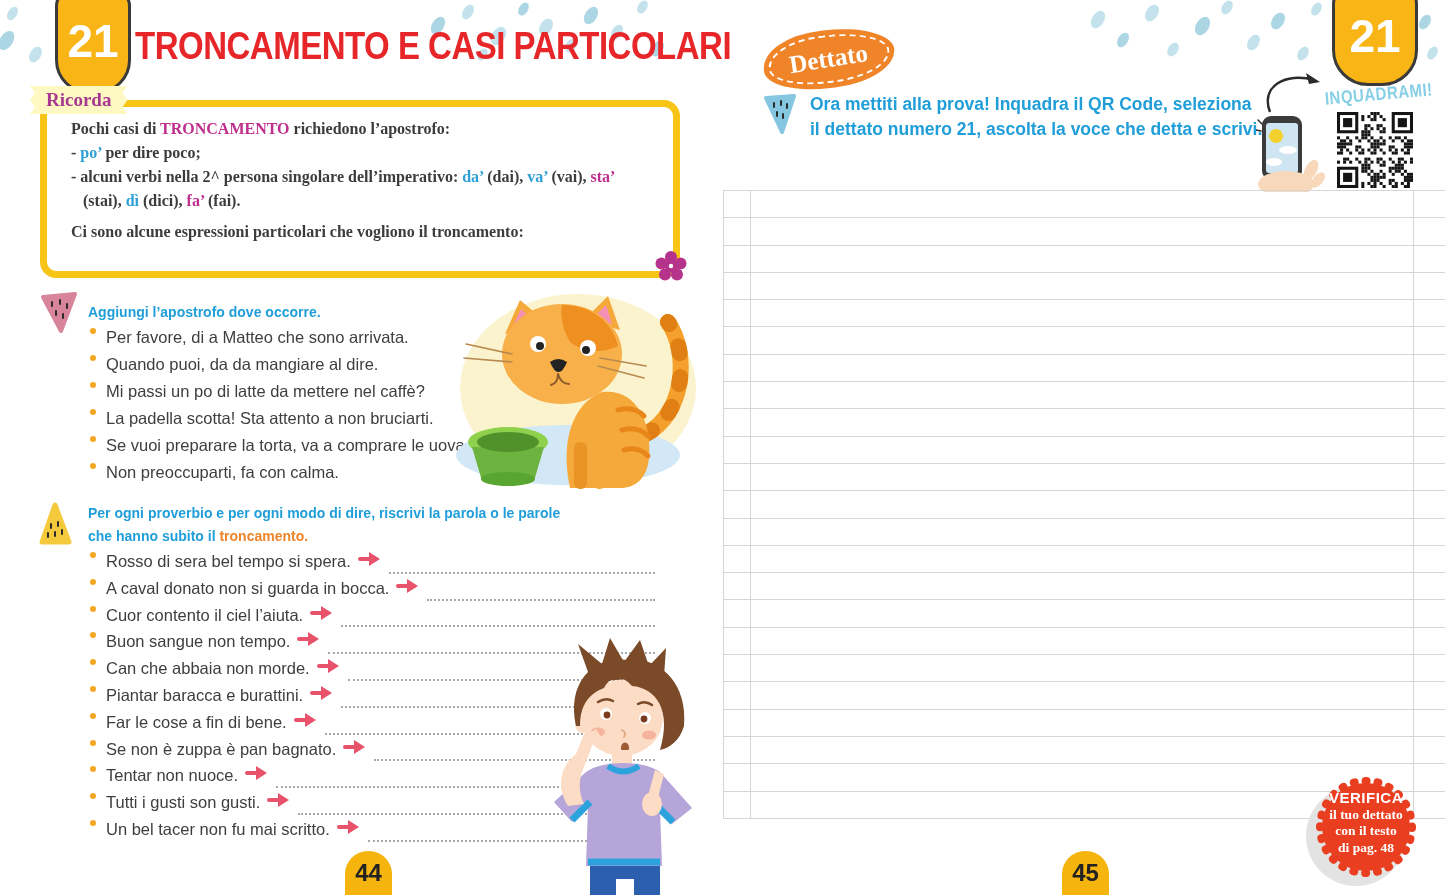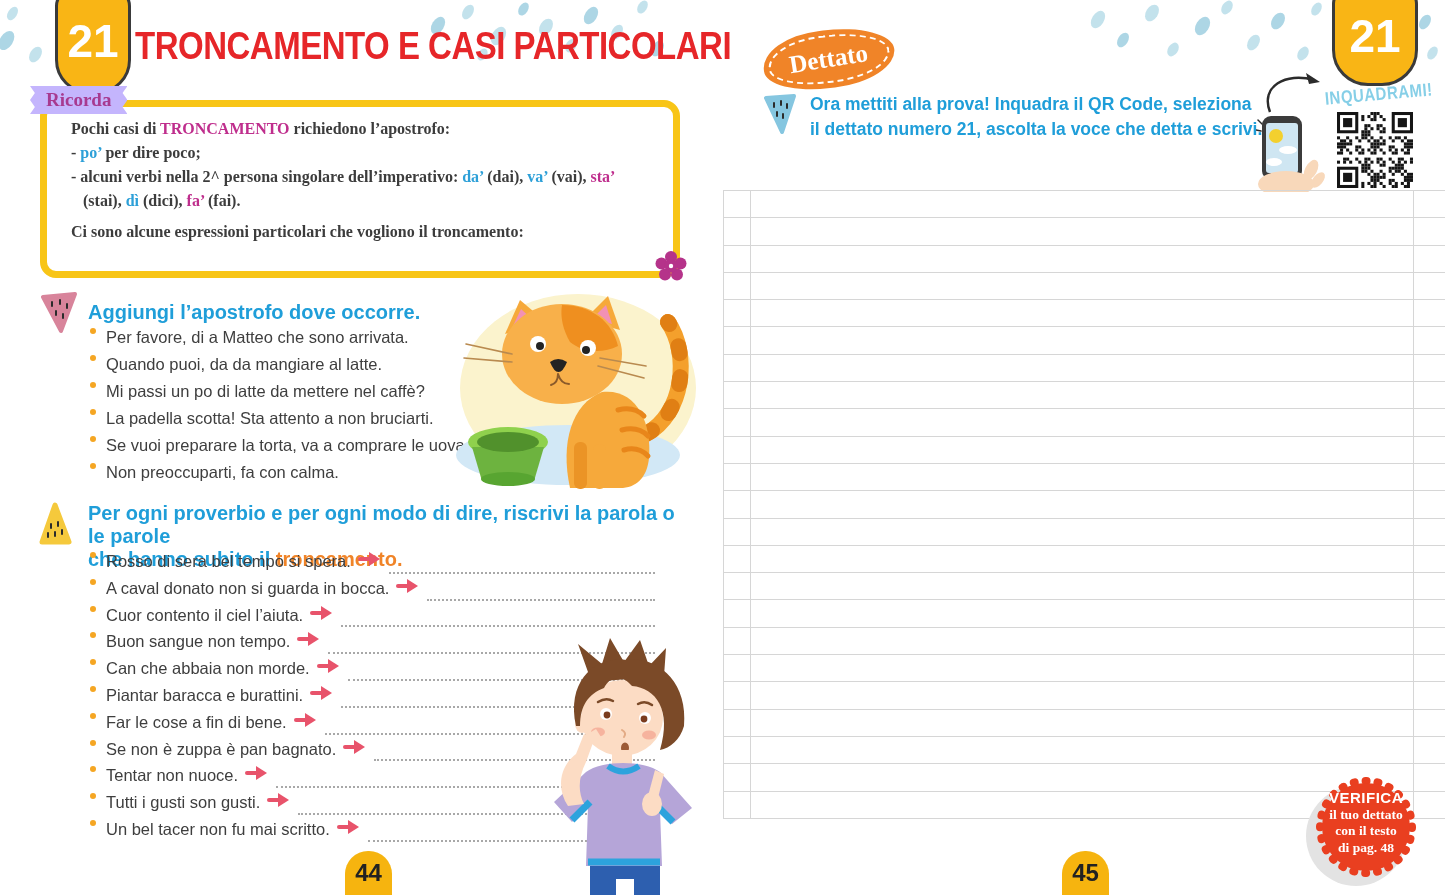--- a/index.html
+++ b/index.html
@@ -13,38 +13,38 @@
   
   .badge{position:absolute;background:#f9b515;border:3px solid #3a3a3a;display:flex;align-items:center;justify-content:center;
          color:#fff;font-weight:bold;font-size:46px;z-index:2;}
   .badge-left{left:55px;top:-12px;width:70px;height:100px;border-radius:18px 18px 34px 34px;}
   .badge-right{left:1332px;top:-14px;width:80px;height:94px;border-radius:18px 18px 36px 36px;}
 
   .title{position:absolute;left:135px;top:24px;font-size:33px;font-weight:bold;color:#e62629;
          letter-spacing:-.5px;transform:scaleY(1.18);transform-origin:left top;white-space:nowrap;}
 
   
-  .ricorda-label{position:absolute;left:30px;top:86px;background:#c4b5fd;color:#a73a90;z-index:3;
+  .ricorda-label{position:absolute;left:30px;top:86px;background:#fef9c3;color:#a73a90;z-index:3;
       font-family:"Liberation Serif",serif;font-weight:bold;font-size:19px;padding:3px 16px;
       clip-path:polygon(0 0,100% 0,95% 25%,100% 50%,95% 75%,100% 100%,0 100%,5% 75%,0 50%,5% 25%);}
   .rule-box{position:absolute;left:40px;top:100px;width:640px;height:178px;box-sizing:border-box;
       border:7px solid #f8c517;border-radius:16px;background:#fff;padding:10px 18px 0 24px;
       font-family:"Liberation Serif",serif;font-weight:bold;font-size:16px;line-height:24px;color:#3c3c3c;}
   .rule-box p{margin:0;}
   .rule-box .hang{padding-left:12px;text-indent:-12px;}
   .rule-box .mt{margin-top:7px;}
   .c-mag{color:#bf2e8d;}
   .c-blue{color:#2da0d8;}
   .expr-row{display:flex;gap:26px;margin-top:5px;align-items:center;}
   .expr{display:flex;align-items:center;color:#bf2e8d;font-weight:bold;white-space:nowrap;}
   .edot{width:6px;height:6px;border-radius:50%;background:#d6336c;margin-right:7px;flex:0 0 6px;}
   .flower{position:absolute;right:-16px;bottom:-14px;}
 
   
-  .ex-heading{position:absolute;font-weight:bold;color:#1f9ed9;font-size:20px;line-height:23px;}
+  .ex-heading{position:absolute;font-weight:bold;color:#1f9ed9;font-size:14px;line-height:23px;}
   .hl-orange{color:#f08428;}
 
   
   .list{position:absolute;display:flex;flex-direction:column;}
   .row{display:flex;height:27px;font-size:16.5px;color:#3e3e3e;}
   .row2{height:26.8px;}
   .obullet{width:6px;height:6px;border-radius:50%;background:#f5a623;margin-right:10px;flex:0 0 6px;}
   .arrow{position:relative;width:22px;height:14px;flex:0 0 22px;margin-left:7px;}
   .arrow .sh{position:absolute;left:0;top:5px;width:13px;height:4px;background:#e8536b;border-radius:2px;}
   .arrow .hd{position:absolute;left:11px;top:0;width:0;height:0;border-left:11px solid #e8536b;
@@ -148,21 +148,21 @@
   <div class="ex-heading" style="left:88px;top:301px">Aggiungi l’apostrofo dove occorre.</div>
   <div class="list" style="left:90px;top:328px;width:430px">
 
       <div class="row">
         <span class="obullet"></span>
         <span>Per favore, di a Matteo che sono arrivata.</span>
       </div>
 
       <div class="row">
         <span class="obullet"></span>
-        <span>Quando puoi, da da mangiare al latte.</span>
+        <span>Quando puoi, da da mangiare al dire.</span>
       </div>
 
       <div class="row">
         <span class="obullet"></span>
         <span>Mi passi un po di latte da mettere nel caffè?</span>
       </div>
 
       <div class="row">
         <span class="obullet"></span>
         <span>La padella scotta! Sta attento a non bruciarti.</span>

